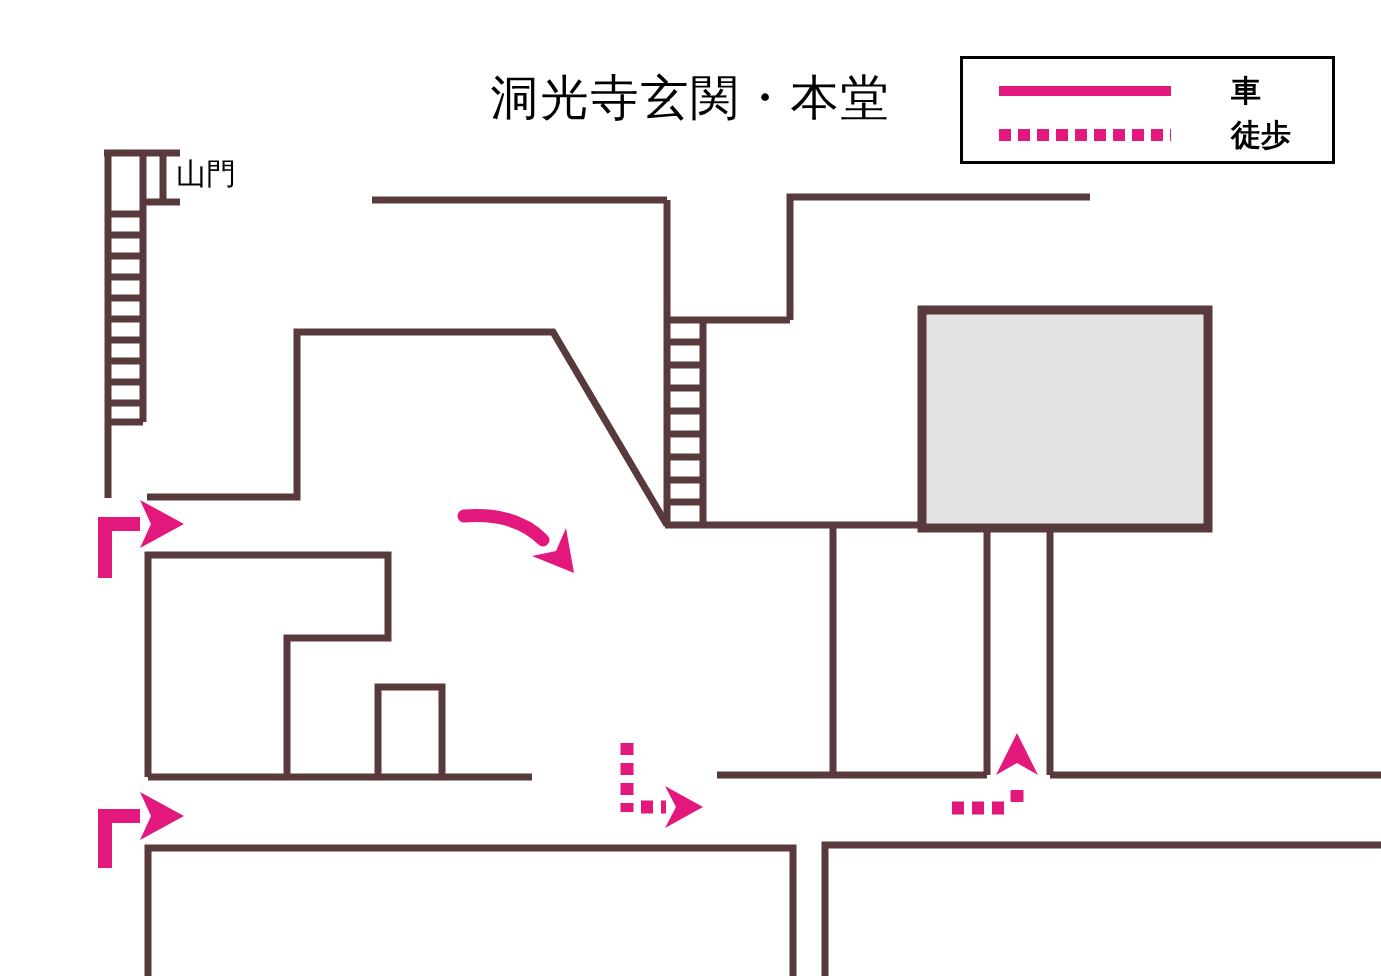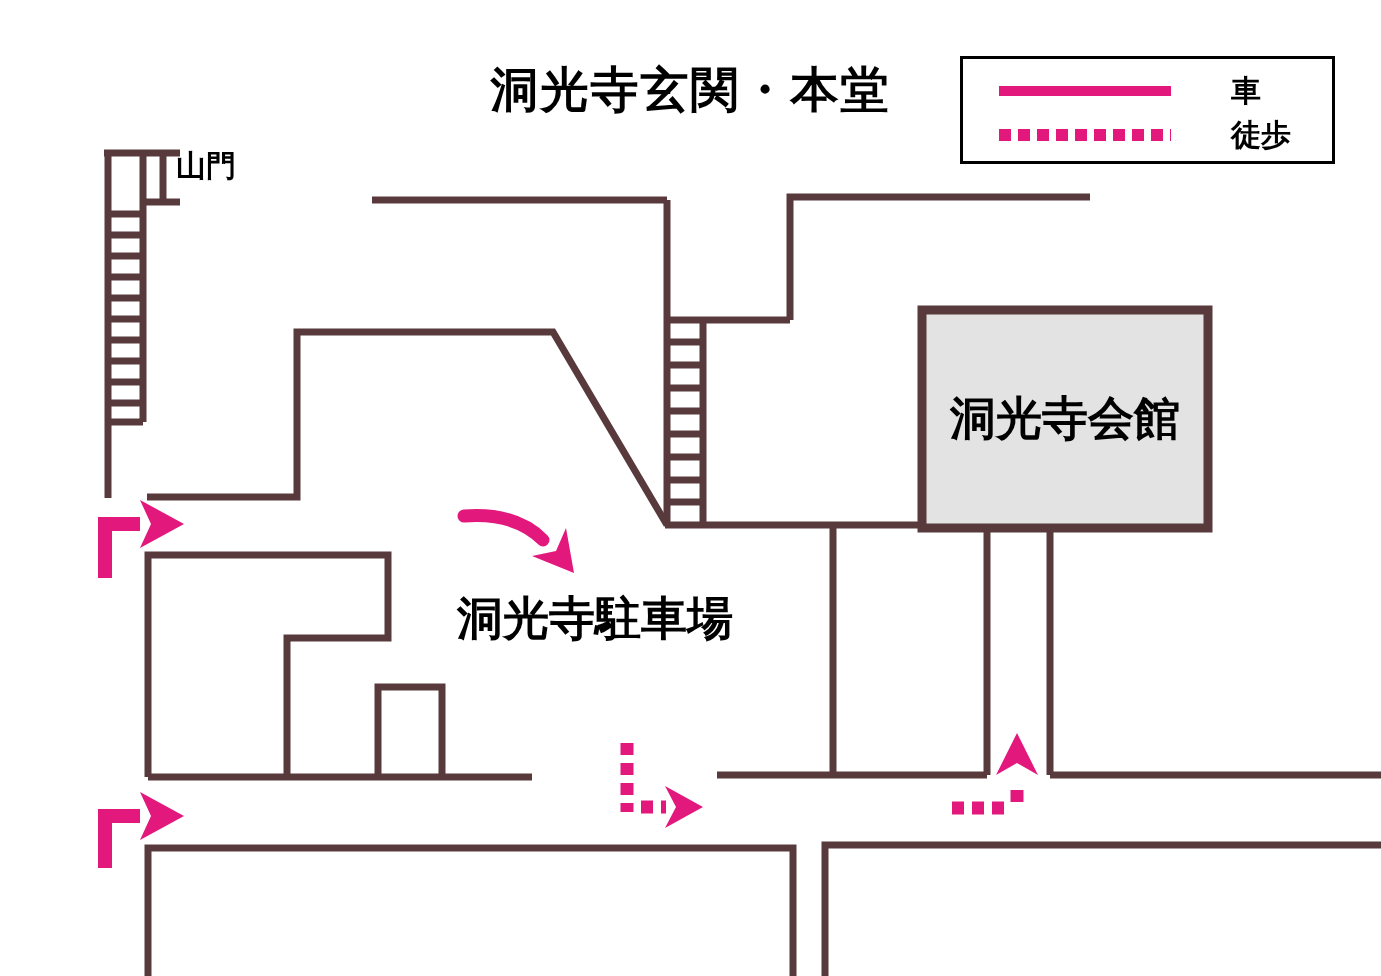--- a/index.html
+++ b/index.html
@@ -12,21 +12,21 @@
   html,body{margin:0;padding:0;background:#ffffff;}
   body{font-family:"Liberation Sans", sans-serif;}
   #stage{position:relative;width:1381px;height:976px;background:#ffffff;overflow:hidden;}
   svg{position:absolute;left:0;top:0;}
   .m{stroke:var(--line-maroon);stroke-width:7;fill:none;stroke-linecap:butt;stroke-linejoin:miter;}
   .building{fill:var(--building-fill);stroke:var(--line-maroon);stroke-width:9;}
   .car{stroke:var(--route-pink);fill:none;stroke-linecap:butt;stroke-linejoin:miter;}
   .carhead{fill:var(--route-pink);stroke:none;}
   .curve{stroke:var(--route-pink);stroke-width:13;fill:none;stroke-linecap:round;}
   .walk{stroke:var(--route-pink);stroke-width:13;fill:none;stroke-dasharray:12 8;stroke-linecap:butt;}
-  .lbl{position:absolute;color:var(--text-black);font-weight:700;white-space:nowrap;}
+  .lbl{position:absolute;color:var(--text-black);font-weight:400;white-space:nowrap;margin-top:8px;}
   .map-title{left:0;top:58px;width:1381px;text-align:center;font-size:48px;letter-spacing:2px;}
   .gate-label{left:176px;top:146px;font-size:30px;}
   .parking-label{left:430px;top:588px;width:330px;text-align:center;font-size:46px;}
   .hall-label{left:922px;top:310px;width:286px;height:218px;display:flex;align-items:center;justify-content:center;font-size:46px;}
   .legend{position:absolute;left:960px;top:56px;width:375px;height:108px;box-sizing:border-box;
           border:3px solid var(--legend-border);background:#ffffff;padding:10px 0 0 36px;}
   .legend-row{display:flex;align-items:center;height:44px;}
   .legend-sample{width:172px;flex:0 0 auto;}
   .sample-solid{height:10px;background:var(--route-pink);}
   .sample-dotted{height:12px;background:repeating-linear-gradient(to right,var(--route-pink) 0 12px,transparent 12px 19px);}
@@ -103,22 +103,20 @@
     </g>
     <g>
       <path class="walk" d="M952 808 H1006"></path>
       <path class="walk" d="M1017 802 V786"></path>
       <path class="carhead" d="M1017 733 L996 775 L1017 763 L1038 775 Z"></path>
     </g>
   </svg>
 
   <div class="lbl map-title">洞光寺玄関・本堂</div>
   <div class="lbl gate-label">山門</div>
-  <div class="lbl parking-label">洞光寺駐車場</div>
-  <div class="lbl hall-label">洞光寺会館</div>
 
   <div class="legend">
     <div class="legend-row">
       <div class="legend-sample sample-solid"></div>
       <div class="legend-label">車</div>
     </div>
     <div class="legend-row">
       <div class="legend-sample sample-dotted"></div>
       <div class="legend-label">徒歩</div>
     </div>

